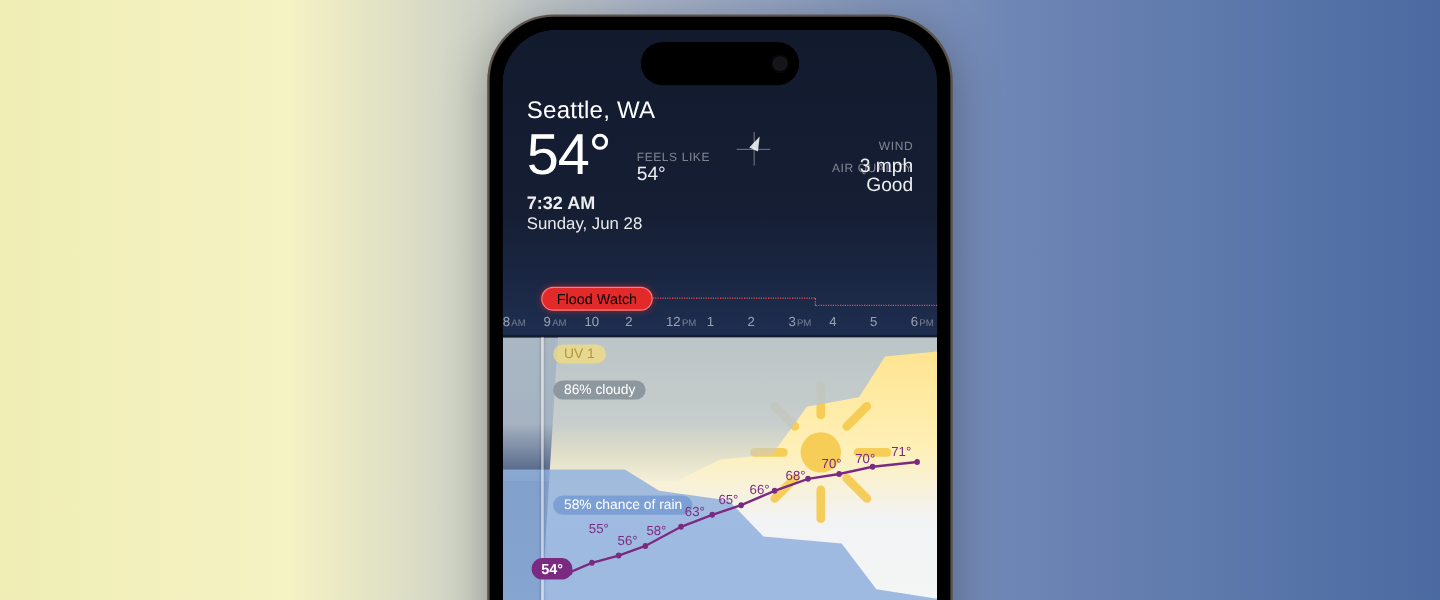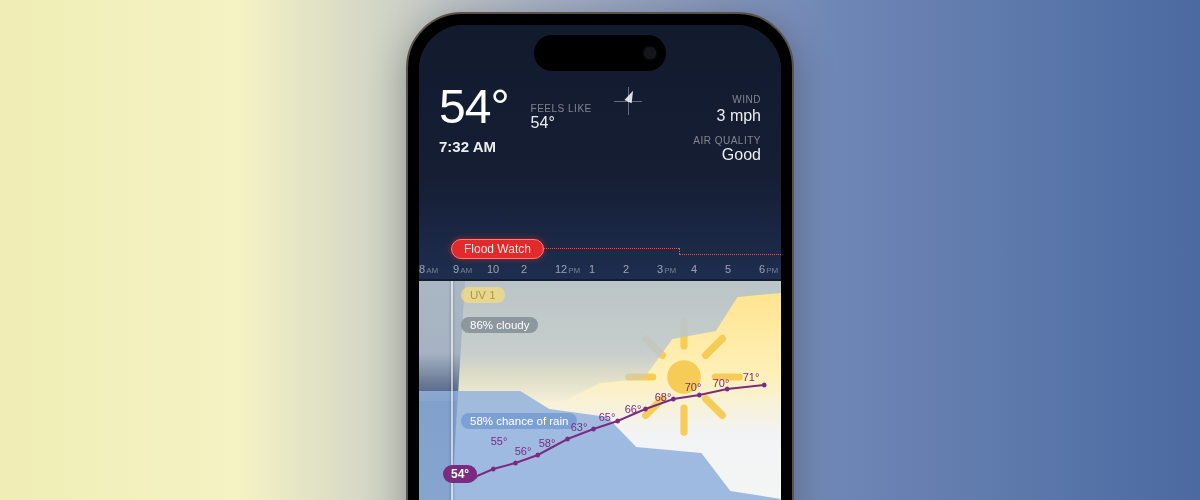--- a/index.html
+++ b/index.html
@@ -212,21 +212,21 @@
     top: 224px;
     left: 0; right: 0;
     bottom: 0;
   }
   .alert-pill {
     position: absolute;
     top: 0;
     left: 32px;
     transform: translateY(-50%);
     background: #e32a2a;
-    color: #e5e5e5;
+    color: #000000;
     border: 1px solid #ff7a7a;
     border-radius: 11px;
     padding: 2px 12px;
     font-size: 12px;
     font-weight: 500;
     z-index: 6;
     box-shadow: 0 0 6px rgba(227,42,42,.6);
   }
   .alert-line {
     position: absolute;
@@ -406,35 +406,37 @@
   <div class="phone-inner">
     <div class="screen">
       <div class="bg-dark"></div>
 
 
       <div class="dyn-island">
         <div class="camera"></div>
       </div>
 
       <div class="hdr">
+        <div class="loc">Seattle, WA</div>
         <div class="row">
           <div class="temp-big">54°</div>
           <div class="mini-col">
             <span class="mini-label">FEELS LIKE</span>
             <span class="mini-val">54°</span>
           </div>
           <div class="compass">
             <div class="needle"></div>
           </div>
           <div class="right-col">
             <span class="mini-label">WIND</span>
             <span class="mini-val" style="display:block">3 mph</span>
           </div>
         </div>
         <div class="time-row">7:32 AM</div>
+        <div class="date-row">Sunday, Jun 28</div>
         <div class="aq-block">
           <div class="mini-label">AIR QUALITY</div>
           <div class="mini-val">Good</div>
         </div>
       </div>
 
       <div class="timeline-area">
         <div class="alert-pill">Flood Watch</div>
         <div class="alert-line">
           <div class="alert-line-1"></div>

